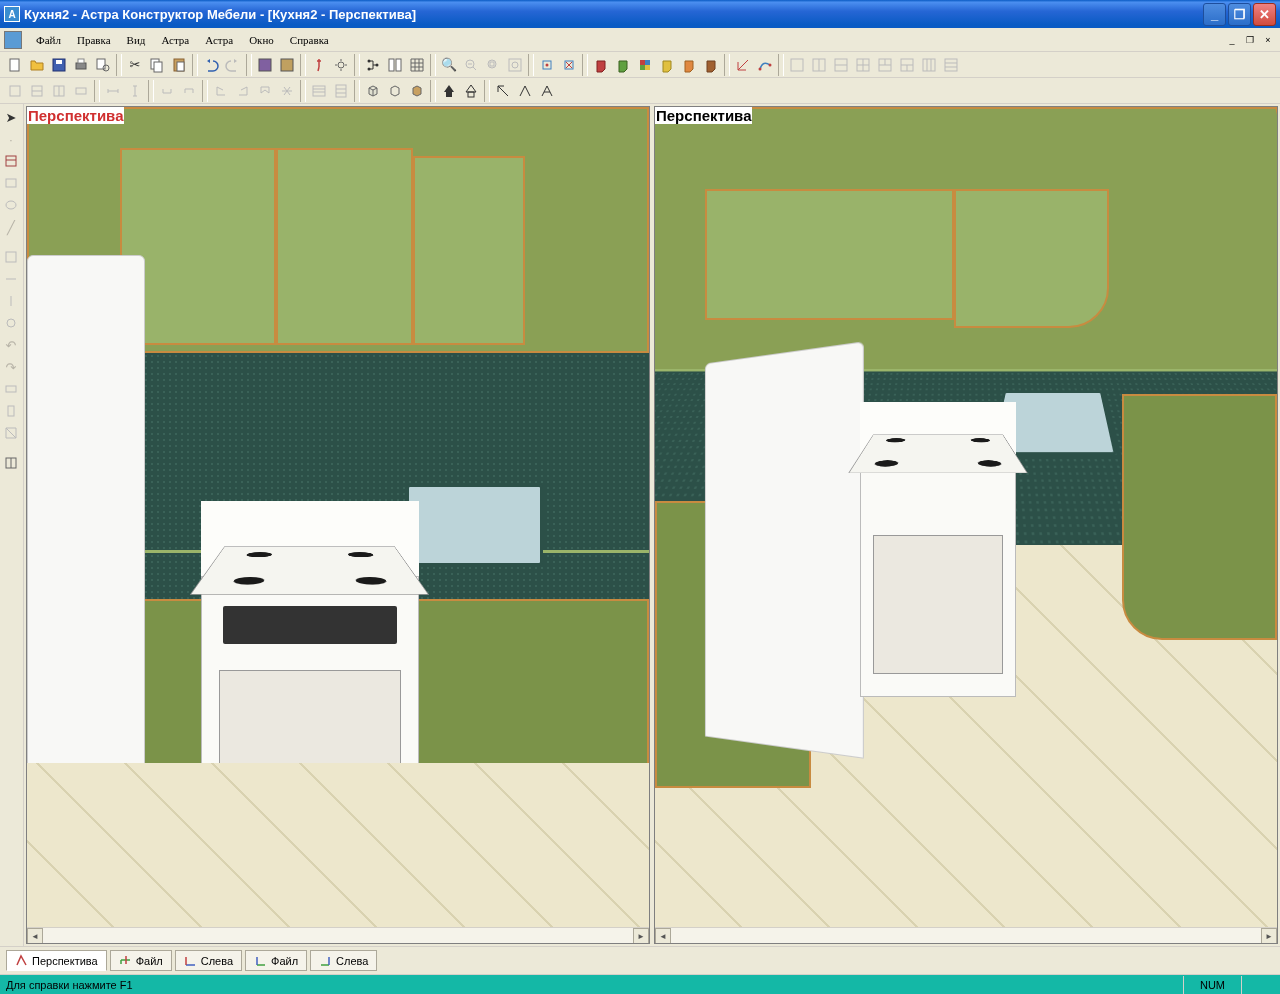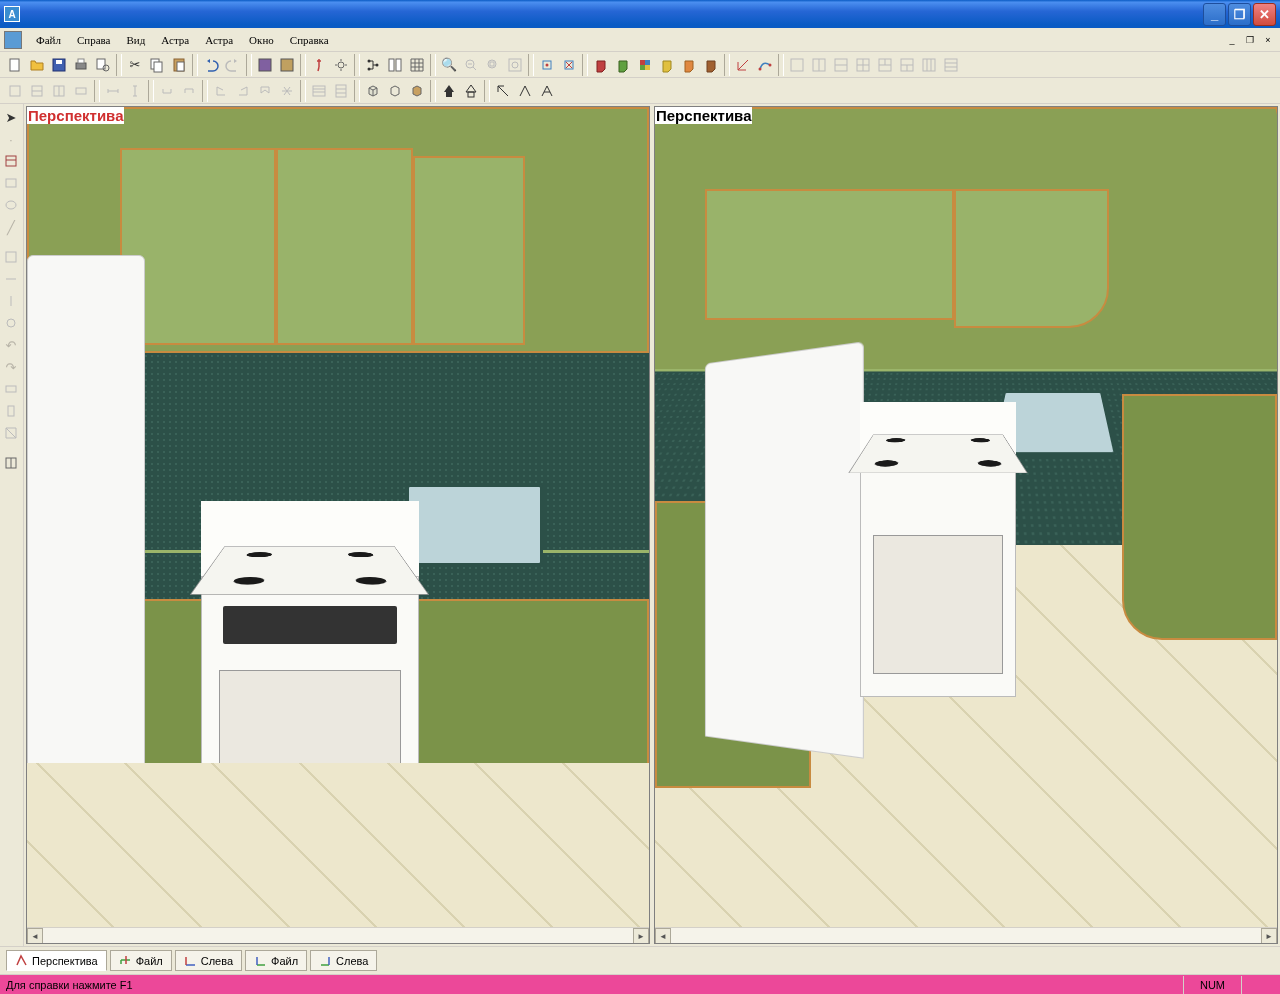--- a/index.html
+++ b/index.html
@@ -37,21 +37,21 @@
 .viewport-scene { flex: 1; position: relative; overflow:hidden; }
 .scroll-h { height: 16px; background: #ece9d8; border-top:1px solid #d4d0c8; display:flex;}
 .scroll-btn { width:16px; height:16px; background:#ece9d8; border:1px solid #aca899; display:flex;align-items:center;justify-content:center;font-size:8px;color:#555;}
 .scroll-track{flex:1;background:#f5f3ea;}
 
 .tabs-row { height: 28px; background: #ece9d8; display: flex; align-items: center; padding: 2px 6px; gap: 3px; border-top: 1px solid #d4d0c8; }
 .view-tab { height: 21px; padding: 0 8px; background: #f5f3ea; border: 1px solid #aca899; display: flex; align-items: center; gap: 4px; cursor: pointer; font-size: 11px;}
 .view-tab.active { background: #fff; border-bottom-color:#fff;}
 .tab-icon { width: 13px; height: 13px; }
 
-.statusbar { height: 20px; background: #ec4899; border-top: 1px solid #d4d0c8; display: flex; align-items: center; padding: 0 6px; font-size: 11px; }
+.statusbar { height: 20px; background: #14b8a6; border-top: 1px solid #d4d0c8; display: flex; align-items: center; padding: 0 6px; font-size: 11px; }
 .status-spacer { flex: 1; }
 .status-cell { padding: 0 16px; border-left: 1px solid #d4d0c8; height:18px; display:flex; align-items:center;}
 
 
 .scene-bg { position:absolute; inset:0; background: linear-gradient(to bottom, #e8e2c2 0%, #e8e2c2 38%, transparent 38%); }
 .floor { position:absolute; left:0; right:0; bottom:0; height:38%; background: repeating-linear-gradient(45deg, #ede7cc 0 60px, #d9d2b0 60px 62px), repeating-linear-gradient(-45deg, transparent 0 60px, #d9d2b0 60px 62px); background-color:#ede7cc;}
 .upper-cab { position:absolute; background:#8aa055; border:2px solid #c88b40;}
 .splash { position:absolute; background:#2c5048; background-image: radial-gradient(circle, #3a6258 1px, transparent 1px); background-size:6px 6px;}
 .counter { position:absolute; background:#2c5048; background-image: radial-gradient(circle, #3a6258 1px, transparent 1px); background-size:6px 6px; border-top:3px solid #9bb56a;}
 .lower-cab { position:absolute; background:#7b9349; border:2px solid #c88b40;}
@@ -60,30 +60,31 @@
 .stove-body{position:absolute;top:20%;left:0;right:0;bottom:0;background:#fafaf7;border:1px solid #bbb;}
 .oven-door{position:absolute;top:45%;left:8%;right:8%;bottom:8%;background:#ebe8e0;border:1px solid #999;}
 .burner{position:absolute;width:14%;height:14%;background:#1a1a1a;border-radius:50%;}
 .sink { position:absolute; background:#bcd4d9; border:3px solid #2c5048; border-radius:4px;}
 </style>
 </head>
 <body>
 
 <div class="titlebar">
   <span class="titlebar-icon">A</span>
+  <span>Кухня2 - Астра Конструктор Мебели - [Кухня2 - Перспектива]</span>
   <span class="titlebar-spacer"></span>
   <div class="winbtn min">_</div>
   <div class="winbtn max">❐</div>
   <div class="winbtn close">✕</div>
 </div>
 
 <div class="menubar">
   <span class="menubar-icon"></span>
   <span class="menu-item">Файл</span>
-  <span class="menu-item">Справа</span>
+  <span class="menu-item">Правка</span>
   <span class="menu-item">Вид</span>
   <span class="menu-item">Астра</span>
   <span class="menu-item">Астра</span>
   <span class="menu-item">Окно</span>
   <span class="menu-item">Справка</span>
   <div class="mdi-controls">
     <div class="mdi-btn">_</div>
     <div class="mdi-btn">❐</div>
     <div class="mdi-btn">×</div>
   </div>

